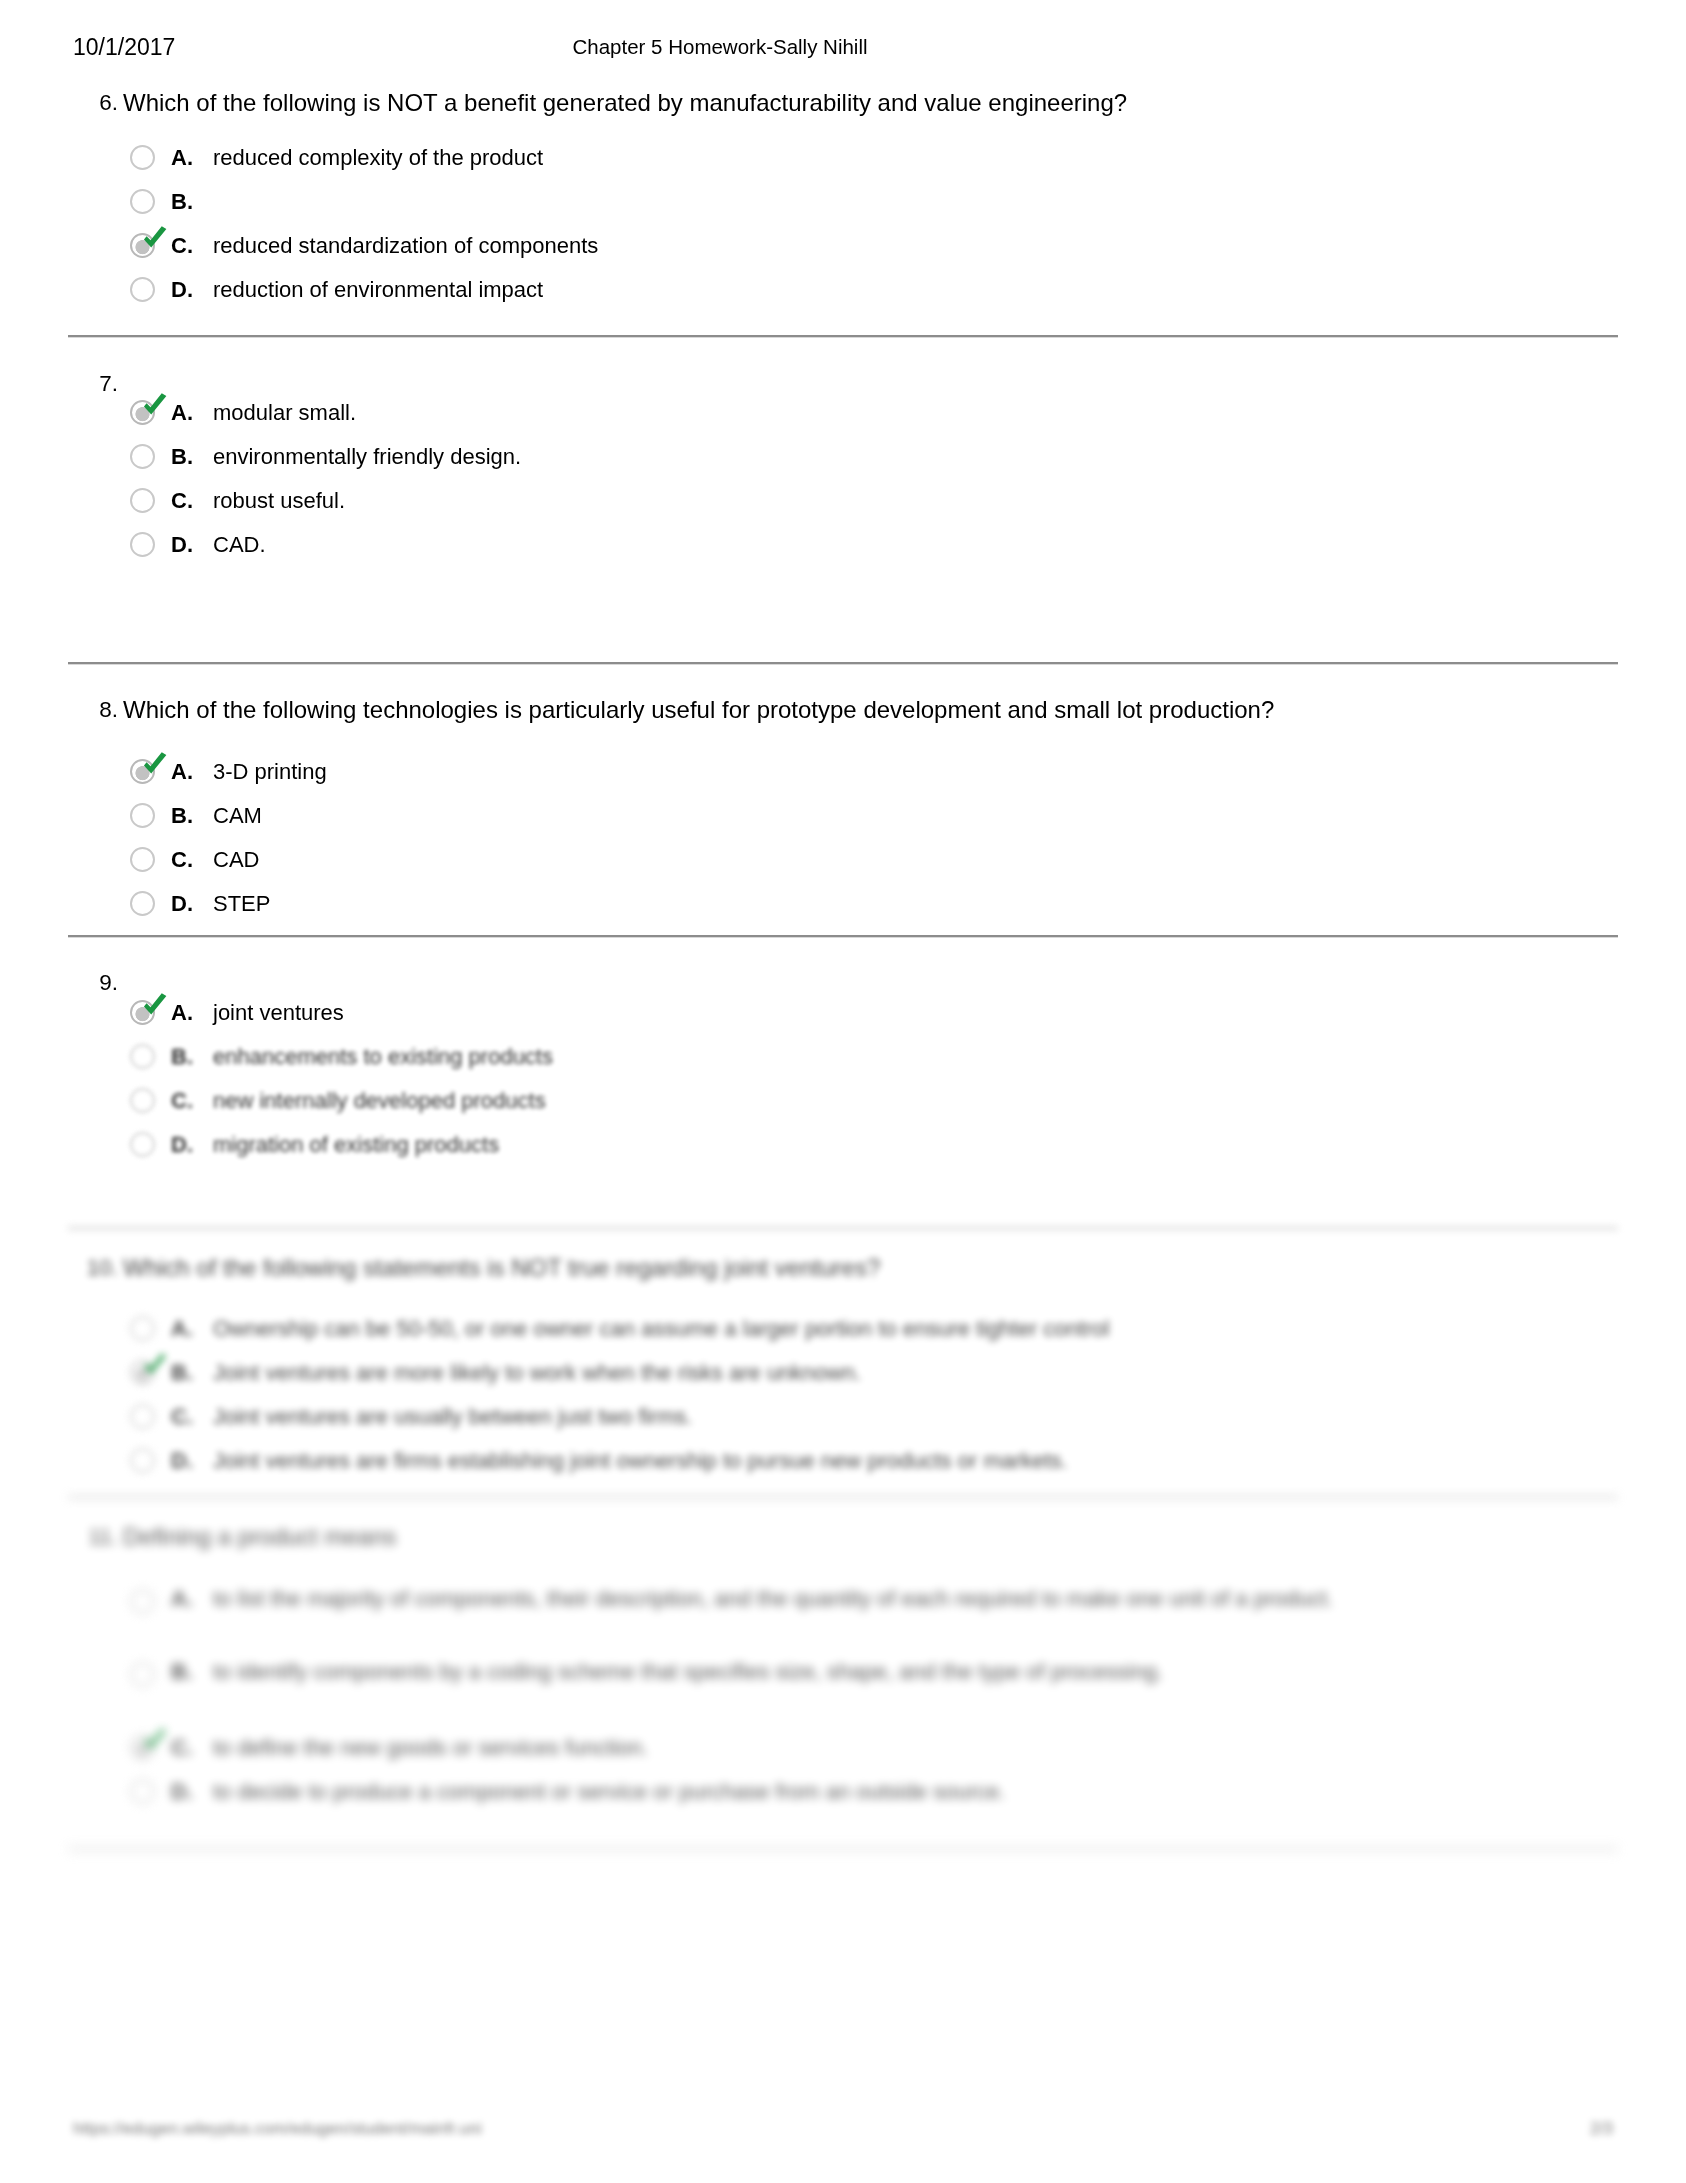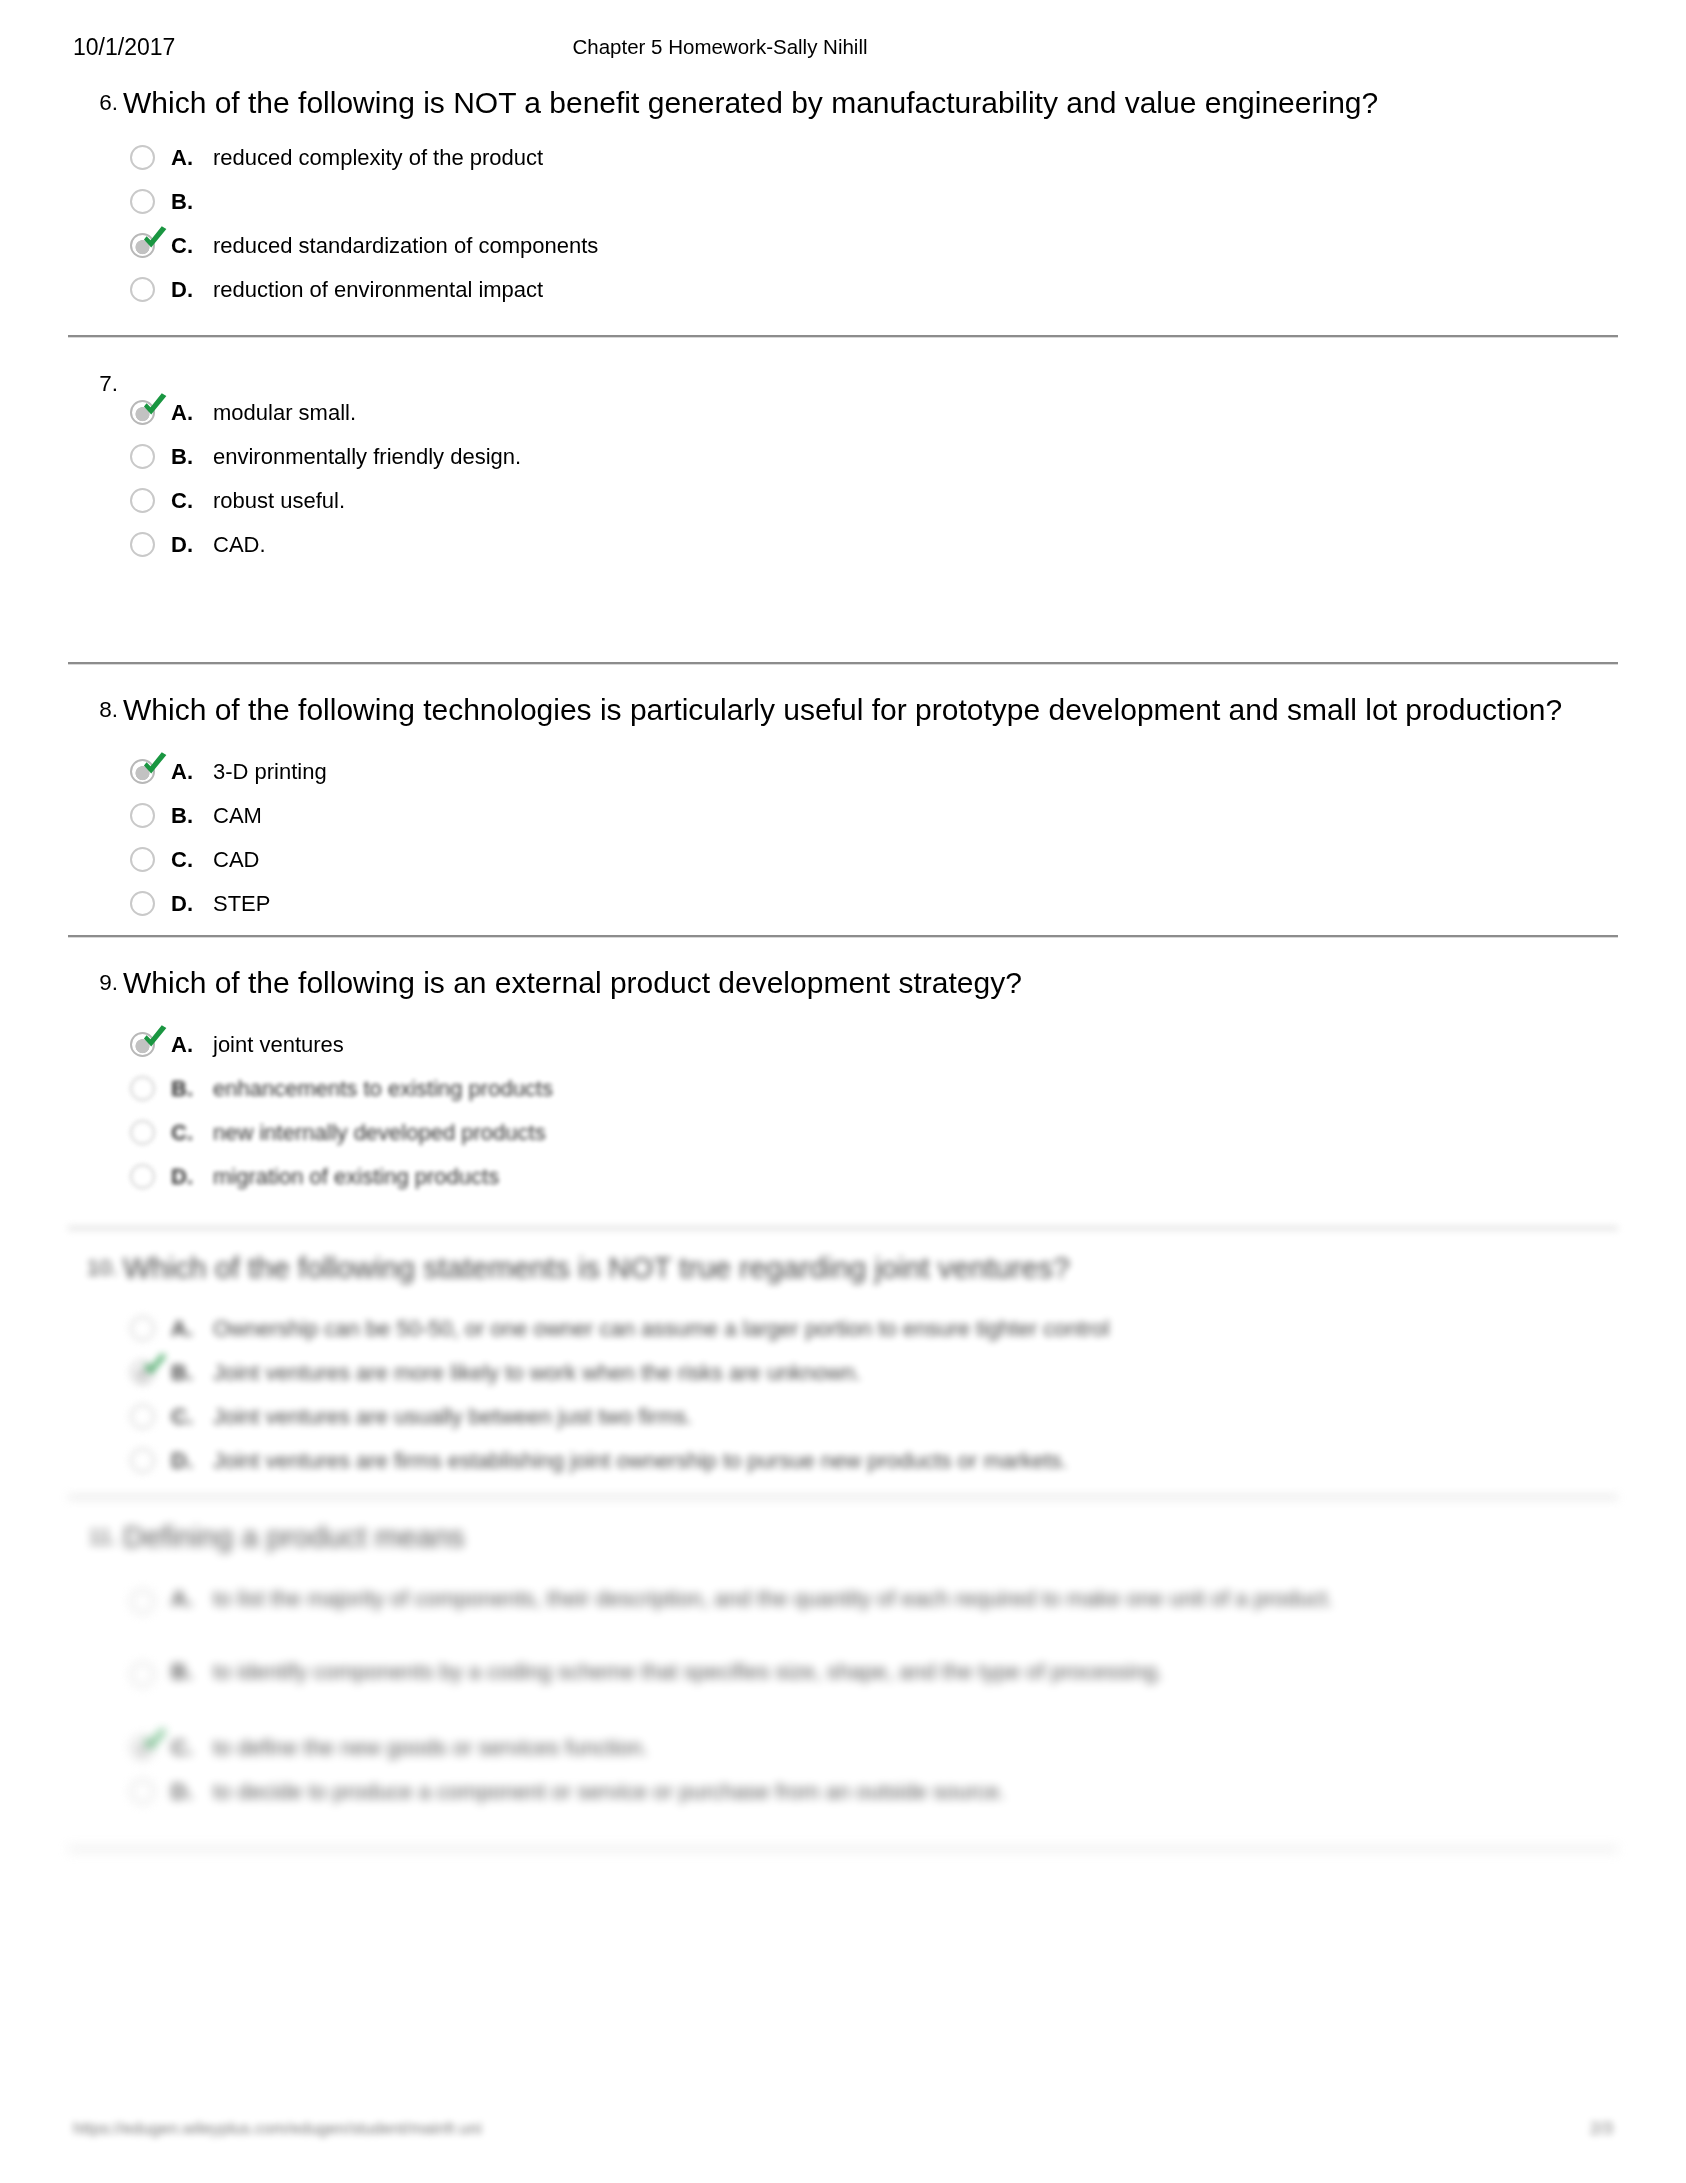--- a/index.html
+++ b/index.html
@@ -38,21 +38,21 @@
     position: relative;
     padding-left: 123px;
     padding-right: 73px;
   }
   .q-num {
     position: absolute; left: 72px; top: 0;
     width: 46px; text-align: right;
     font-size: 22.5px; line-height: 32px;
   }
   .q-text {
-    font-size: 30px; line-height: 32px;
+    font-size: 24px; line-height: 32px;
     max-width: 1457px;
   }
 
   .opts { margin-top: 17px; }
   .opt {
     position: relative;
     height: 44px;
     padding-left: 213px;
     font-size: 22px;
     line-height: 44px;
@@ -229,21 +229,20 @@
       <span class="otext">STEP</span>
     </div>
   </div>
 </div>
 
 <div class="divider" style="top:935px;"></div>
 
 <div class="qblock" style="top:967px;">
   <div class="q-row">
     <div class="q-num">9.</div>
-    <div class="q-text">Which of the following is an external product development strategy?</div>
   </div>
   <div class="opts" style="margin-top:24px;">
     <div class="opt selected">
       <span class="radio"></span>
       <svg class="check" viewBox="0 0 44 44">
           <path d="M6 22 L17 34 L40 6 L33 2 L16 23 L10 17 Z" fill="#1a9641"></path>
         </svg>
       <span class="letter">A.</span>
       <span class="otext">joint ventures</span>
     </div>

